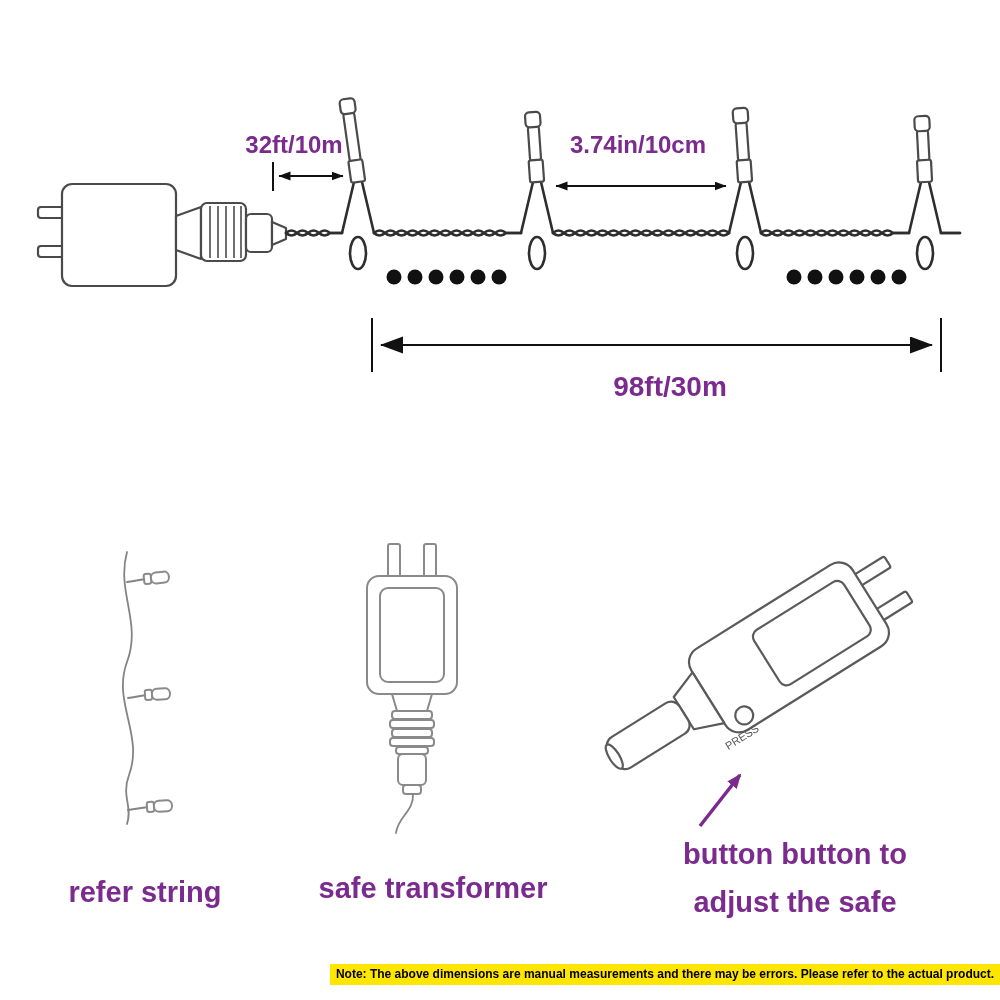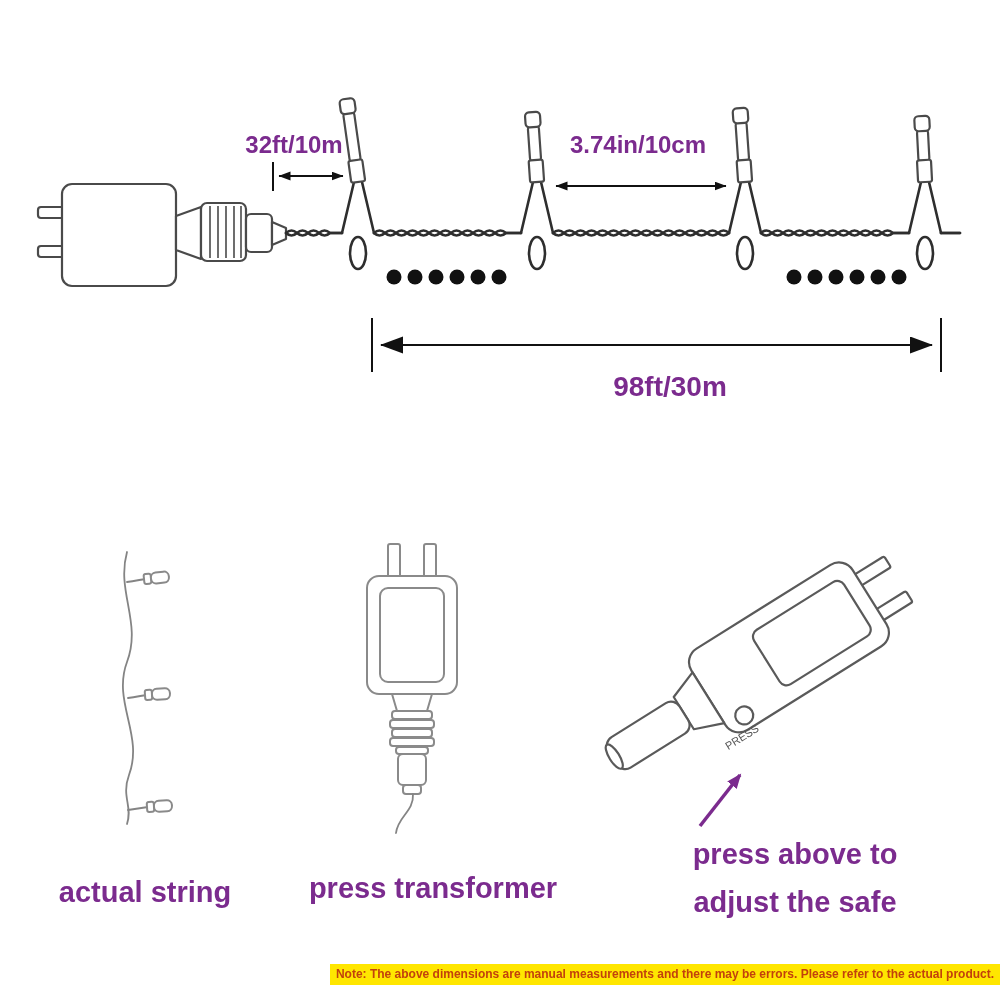--- a/index.html
+++ b/index.html
@@ -9,21 +9,21 @@
   .wire{stroke:#2e2e2e;stroke-width:2.6;fill:none;stroke-linecap:round}
   .draw{stroke:#4a4a4a;stroke-width:2.2;fill:#ffffff;stroke-linejoin:round}
   .gray{stroke:#8a8a8a;stroke-width:2;fill:#ffffff;stroke-linejoin:round}
   .gwire{stroke:#848484;stroke-width:1.8;fill:none;stroke-linecap:round}
   .dark{stroke:#5a5a5a;stroke-width:2.2;fill:#ffffff;stroke-linejoin:round}
   .dimline{stroke:#111111;stroke-width:2;fill:none}
   .dimtext{font-weight:bold;font-size:24px;fill:#7b2b8e}
   .caption{position:absolute;color:#7b2b8e;font-weight:bold;
            text-align:center;font-size:29px}
   #note-bar{position:absolute;left:330px;right:0;top:964px;height:21px;
-            background:#ffe600;color:#c2410c;font-size:12px;font-weight:bold;
+            background:#ffe600;color:#000000;font-size:12px;font-weight:bold;
             line-height:21px;text-align:center;white-space:nowrap;overflow:hidden}
 </style>
 </head>
 <body>
 
 <svg id="string-diagram" width="1000" height="480" viewBox="0 0 1000 480">
   <defs>
     <marker id="ah" markerUnits="userSpaceOnUse" markerWidth="14" markerHeight="11" refX="11.5" refY="4.5" orient="auto-start-reverse">
       <path d="M0,0 L12,4.5 L0,9 Z" fill="#111111"></path>
     </marker>
@@ -158,20 +158,20 @@
       <path class="dark" d="M-30,75 L30,75 L19,104 L-19,104 Z"></path>
       <rect class="dark" x="-18" y="104" width="36" height="84" rx="10"></rect>
       <ellipse class="dark" cx="0" cy="186" rx="14" ry="5"></ellipse>
       <circle class="dark" cx="34" cy="54" r="9"></circle>
       <text transform="translate(55,86) rotate(-90)" font-size="11" fill="#555555">PRESS</text>
     </g>
     <path d="M 700 296 L 740 245" stroke="#7b2b8e" stroke-width="3.5" fill="none" marker-end="url(#ahPurple)"></path>
   </g>
 </svg>
 
-<div class="caption" style="left:30px;top:876px;width:230px">actual string</div>
-<div class="caption" style="left:283px;top:872px;width:300px">press transformer</div>
-<div class="caption" style="left:655px;top:838px;width:280px">press above to</div>
+<div class="caption" style="left:30px;top:876px;width:230px">refer string</div>
+<div class="caption" style="left:283px;top:872px;width:300px">safe transformer</div>
+<div class="caption" style="left:655px;top:838px;width:280px">button button to</div>
 <div class="caption" style="left:645px;top:886px;width:300px">adjust the safe</div>
 
 <div id="note-bar">
   <span>Note: The above dimensions are manual measurements and there may be errors. Please refer to the actual product.</span>
 </div>
 
 </body></html>

